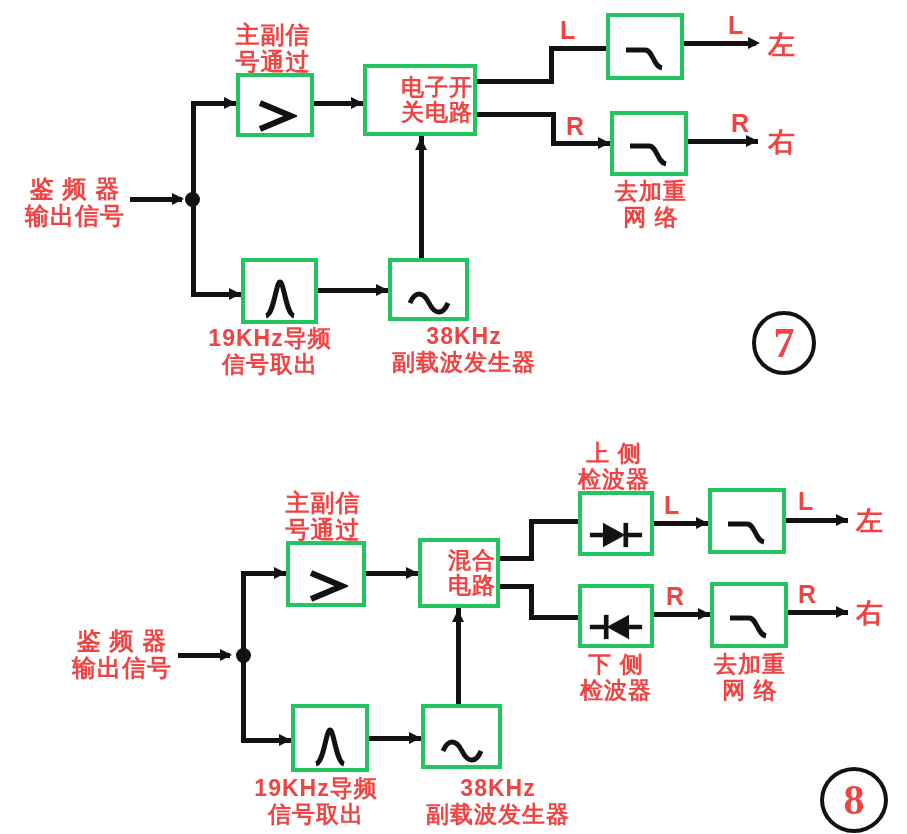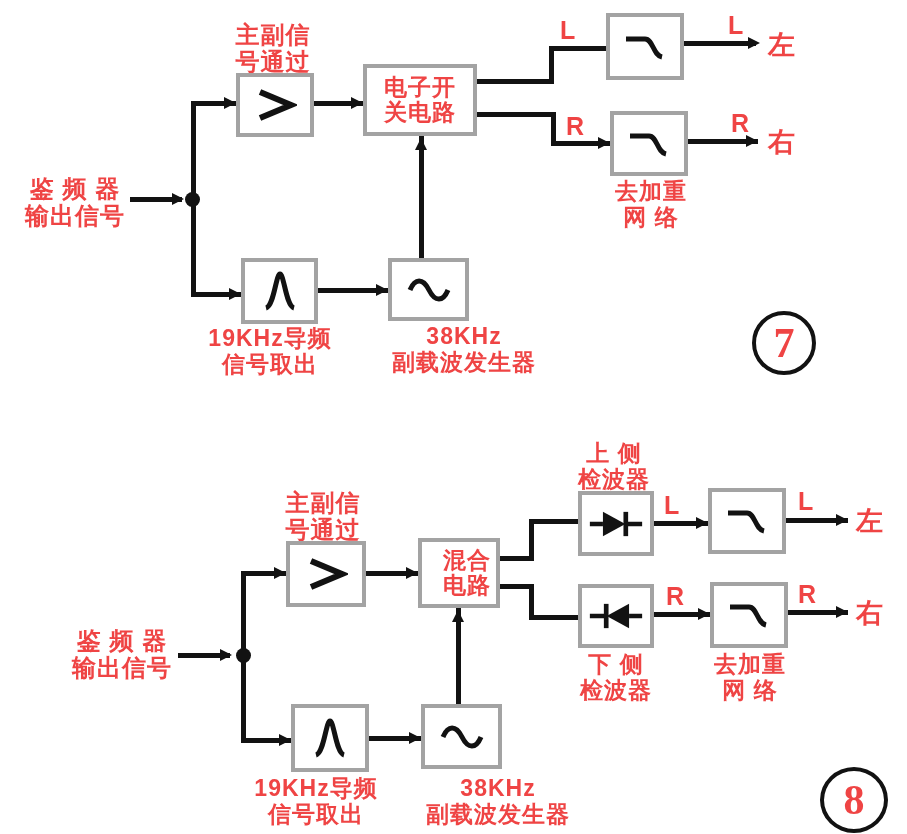--- a/index.html
+++ b/index.html
@@ -2,22 +2,22 @@
 <html><head>
 <meta charset="utf-8">
 <style>
   html,body{margin:0;padding:0;background:#fff;}
   #page{position:relative;width:907px;height:834px;background:#fff;overflow:hidden;
         font-family:"Liberation Sans",sans-serif;color:#ef4444;}
   .w{position:absolute;background:#121212;}
   .ar{position:absolute;width:0;height:0;}
   .ar.r{border-top:6px solid transparent;border-bottom:6px solid transparent;border-left:12px solid #121212;}
   .ar.u{border-left:6px solid transparent;border-right:6px solid transparent;border-bottom:12px solid #121212;}
-  .box{position:absolute;border:4px solid #a3a3a3;background:#fff;box-sizing:border-box;
-       display:flex;align-items:center;justify-content:center;}
+  .box{position:absolute;border:4px solid #22c55e;background:#fff;box-sizing:border-box;
+       display:flex;align-items:flex-end;justify-content:center;}
   .box.txt{flex-direction:column;font-weight:700;font-size:23px;line-height:1.1;text-align:center;letter-spacing:1px;}
   .cap{position:absolute;font-weight:700;font-size:23px;line-height:1.12;text-align:center;letter-spacing:1px;}
   .cap span{display:block;}
   .wl{position:absolute;font-weight:700;font-size:25px;}
   .out{position:absolute;font-weight:700;font-size:27px;letter-spacing:2px;}
   .dot{position:absolute;background:#121212;border-radius:50%;}
   .fignum{position:absolute;border:4px solid #121212;border-radius:50%;box-sizing:border-box;
           display:flex;align-items:center;justify-content:center;
           font-family:"Liberation Serif",serif;font-weight:700;font-size:42px;background:#fff;}
   svg{display:block;}

